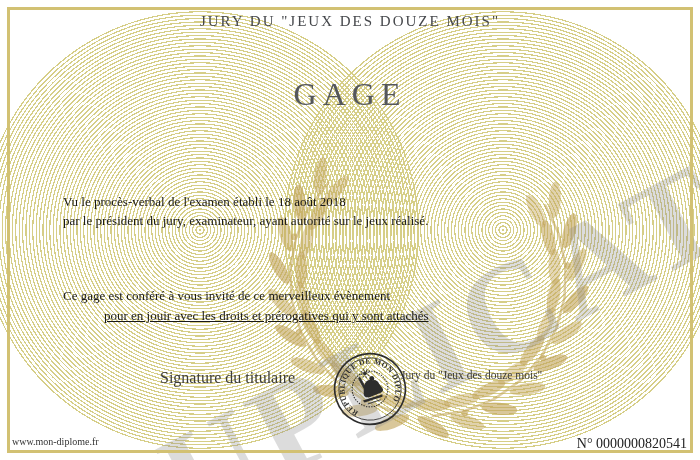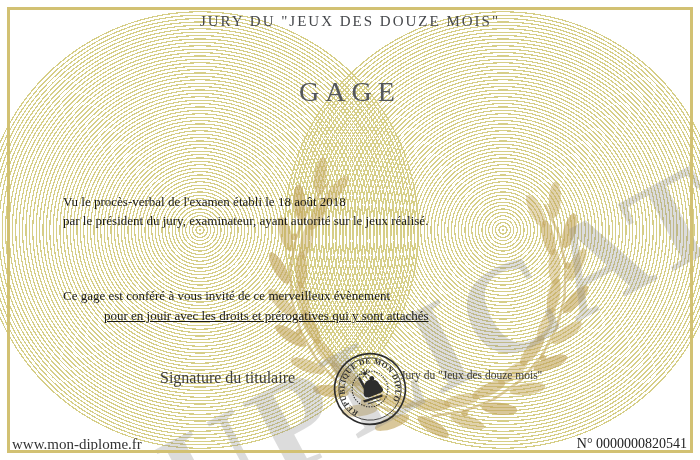--- a/index.html
+++ b/index.html
@@ -17,32 +17,32 @@
   #guilloche-left{left:-20px;top:10px;}
   #guilloche-right{left:283px;top:10px;}
   #wreath-svg{position:absolute;left:0;top:0;z-index:2;}
   #duplicata-watermark{
     position:absolute;left:440px;top:345px;z-index:3;white-space:nowrap;
     transform:translate(-50%,-50%) rotate(-28deg);
     font-size:130px;letter-spacing:6px;color:#8f8f8f;opacity:.3;font-weight:bold;
   }
   .txt{position:absolute;z-index:4;color:#181818;}
   #jury-header{left:0;top:13px;width:100%;text-align:center;font-size:15px;letter-spacing:2px;color:#45474b;}
-  .title-line{left:0;width:100%;text-align:center;color:#54575c;font-size:28px;}
+  .title-line{left:0;width:100%;text-align:center;color:#54575c;font-size:32px;}
   #title-line-1{top:76px;letter-spacing:6px;}
   #title-line-2{top:119px;letter-spacing:2px;}
   .body-line{font-size:13px;}
   #body-line-1{left:63px;top:194px;}
   #body-line-2{left:63px;top:213px;}
   #body-line-3{left:63px;top:250px;}
   #body-line-4{left:63px;top:288px;}
   #body-line-5{left:104px;top:308px;text-decoration:underline;}
   #sig-left{left:160px;top:369px;font-size:16px;color:#3b3b3b;}
   #sig-right{left:401px;top:369px;font-size:11.5px;color:#3b3b3b;}
-  #footer-website{left:12px;top:436px;font-size:15px;color:#333;}
+  #footer-website{left:12px;top:436px;font-size:10px;color:#333;}
   #footer-serial{right:13px;top:436px;font-size:14px;color:#222;text-align:right;}
   #official-seal{position:absolute;left:332px;top:351px;z-index:5;}
 </style>
 </head>
 <body>
 
 <div id="certificate">
 
   <div class="guilloche" id="guilloche-left"></div>
   <div class="guilloche" id="guilloche-right"></div>

